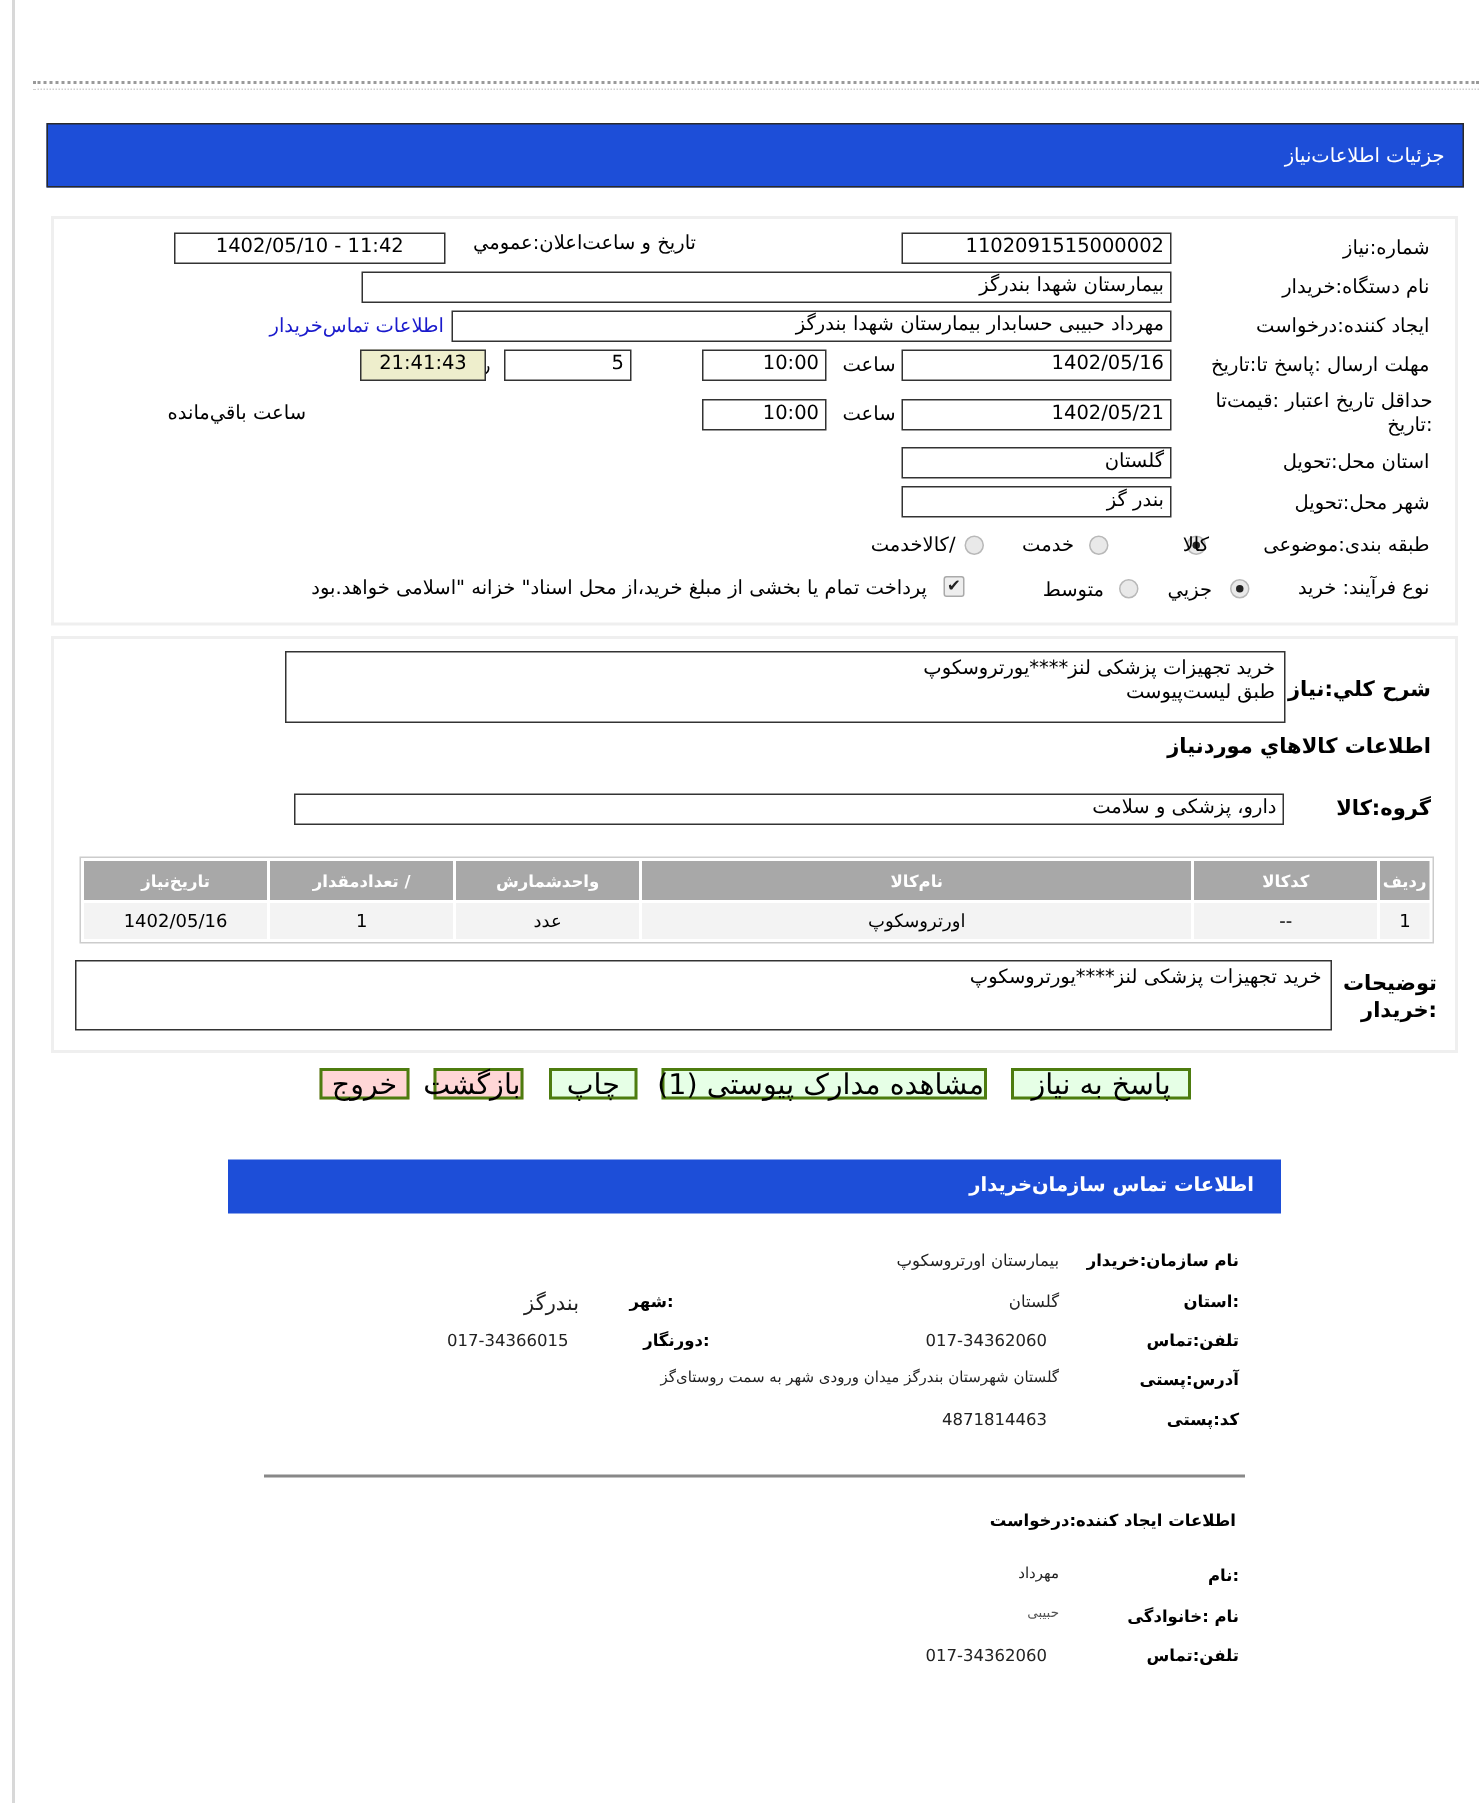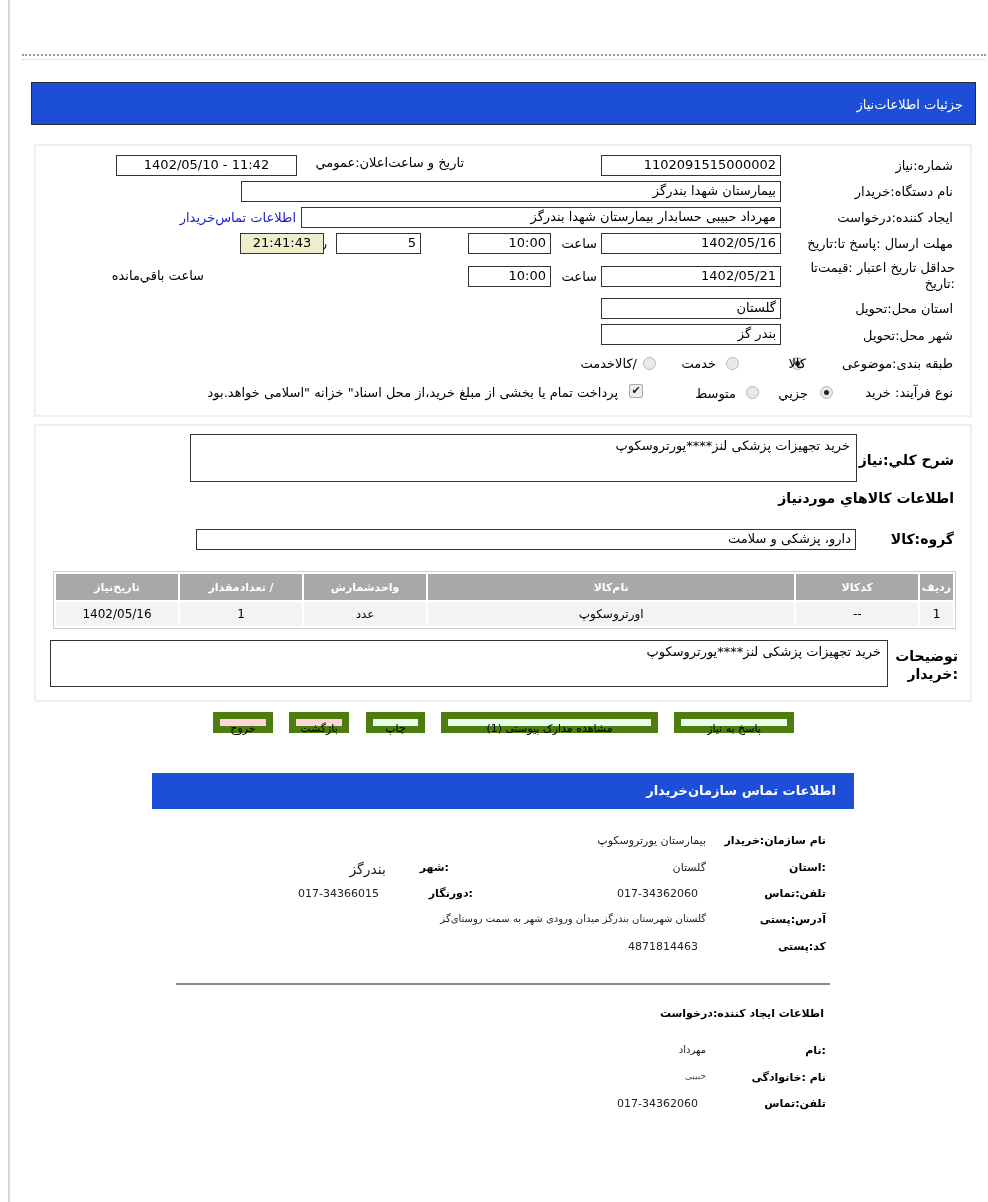--- a/index.html
+++ b/index.html
@@ -30,21 +30,21 @@
   .checkbox { position: absolute; width: 14px; height: 14px; border: 1px solid #aaa; border-radius: 2px;
     background: #eee; font-size: 11px; line-height: 12px; text-align: center; color: #222; }
   .bold { font-weight: bold; }
   .textarea { position: absolute; border: 1px solid #333; background: #fff; font-size: 13px; padding: 3px 6px;
     line-height: 16px; text-align: right; white-space: nowrap; overflow: hidden; }
   table.items { position: absolute; left: 53px; top: 571px; width: 903px; border-collapse: separate;
     border-spacing: 2px; border: 1px solid #ccc; background: #fff; direction: rtl; }
   table.items th { background: #a8a8a8; color: #fff; font-size: 11px; font-weight: bold; height: 26px; text-align: center; }
   table.items th.first { text-align: right; padding-right: 2px; }
   table.items td { background: #f3f3f3; font-size: 12px; height: 24px; text-align: center; }
-  .btn { position: absolute; height: 21px; border: 7px solid #4d7c0f; font-size: 11px; text-align: center;
+  .btn { position: absolute; height: 21px; border: 2px solid #4d7c0f; font-size: 19px; text-align: center;
     line-height: 19px; white-space: nowrap; }
   .btn.green { background: #e6ffe6; }
   .btn.red { background: #ffd6d6; }
   .contact-bar { left: 152px; top: 773px; width: 702px; height: 36px; }
   .contact-bar .title { position: absolute; right: 18px; top: 10px; font-size: 13px; font-weight: bold; color: #fff; white-space: nowrap; }
   .c-label { position: absolute; font-size: 11px; font-weight: bold; white-space: nowrap; text-align: right; }
   .c-value { position: absolute; font-size: 11px; white-space: nowrap; text-align: right; color: #222; }
   .c-value.ltr { direction: ltr; }
   .hr { position: absolute; left: 176px; top: 983px; width: 654px; height: 2px; background: #888; }
 </style>
@@ -107,20 +107,21 @@
 <span class="radio" style="left:746px; top:386px;"></span>
 <span class="label" style="right:252px; top:386px;">متوسط</span>
 <span class="checkbox" style="left:629px; top:384px;">✔</span>
 <span class="label" style="right:370px; top:385px;">پرداخت تمام یا بخشی از مبلغ خرید،از محل اسناد" خزانه "اسلامی خواهد.بود</span>
 
 <div class="abs panel" style="left:34px; top:424px; width:938px; height:278px;"></div>
 
 <span class="label bold" style="right:34px; top:452px; font-size:14px;">شرح کلي‌:نیاز</span>
 <div class="textarea" style="left:190px; top:434px; width:667px; height:48px;">
   <div>خرید تجهیزات پزشکی لنز****یورتروسکوپ</div>
+  <div>طبق لیست‌پیوست</div>
 </div>
 
 <span class="label bold" style="right:34px; top:490px; font-size:14px;">اطلاعات کالاهاي موردنیاز</span>
 
 <span class="label bold" style="right:34px; top:531px; font-size:14px;">گروه‌:کالا</span>
 <div class="field" style="left:196px; top:529px; width:660px;">دارو، پزشکی و سلامت</div>
 
 <table class="items">
   <thead>
     <tr>
@@ -156,21 +157,21 @@
 <div class="btn green" style="left:441px; top:712px; width:217px;">مشاهده مدارک پیوستی (1)</div>
 <div class="btn green" style="left:366px; top:712px; width:59px;">چاپ</div>
 <div class="btn red" style="left:289px; top:712px; width:60px;">بازگشت</div>
 <div class="btn red" style="left:213px; top:712px; width:60px;">خروج</div>
 
 <div class="abs brown-bar contact-bar">
   <span class="title">اطلاعات   تماس سازمان‌خریدار</span>
 </div>
 
 <span class="c-label" style="right:162px; top:834px;">نام سازمان:خریدار</span>
-<span class="c-value" style="right:282px; top:834px;">بیمارستان  یورتروسکوپ</span>
+<span class="c-value" style="right:282px; top:834px;">بیمارستان  اورتروسکوپ</span>
 
 <span class="c-label" style="right:162px; top:861px;">:استان</span>
 <span class="c-value" style="right:282px; top:861px;">گلستان</span>
 <span class="c-label" style="right:539px; top:861px;">:شهر</span>
 <span class="c-value" style="right:602px; top:861px; font-size:14px;">بندرگز</span>
 
 <span class="c-label" style="right:162px; top:887px;">تلفن:تماس</span>
 <span class="c-value ltr" style="right:290px; top:887px;">017-34362060</span>
 <span class="c-label" style="right:515px; top:887px;">:دورنگار</span>
 <span class="c-value ltr" style="right:609px; top:887px;">017-34366015</span>

